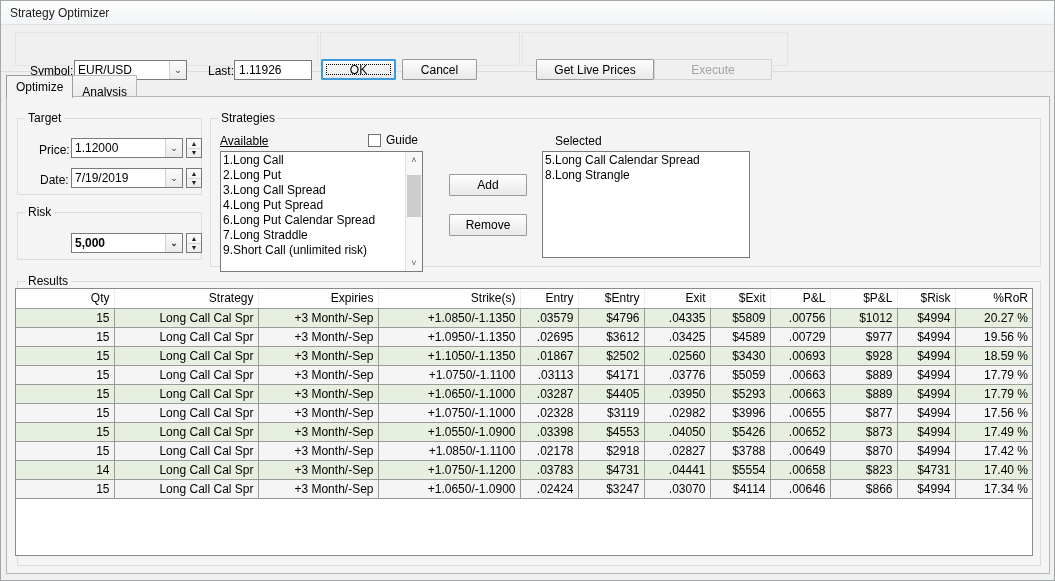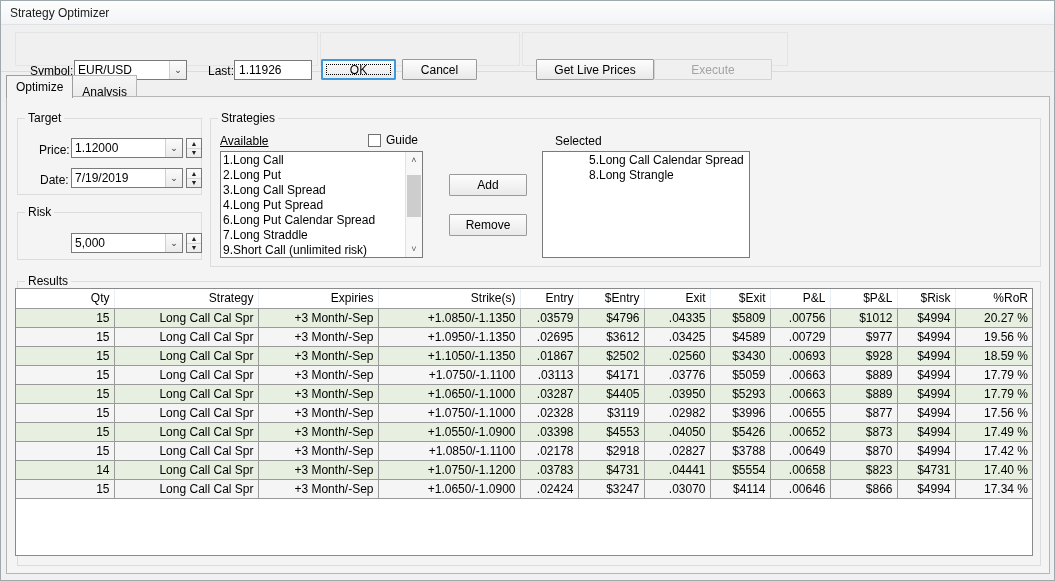--- a/index.html
+++ b/index.html
@@ -266,41 +266,41 @@
         <span class="arrowbtn">⌄</span>
       </div>
       <div class="spinner" style="left:168px; top:49px; height:20px;">
         <div>▲</div>
         <div>▼</div>
       </div>
     </div>
 
     <div class="group" style="left:10px; top:115px; width:185px; height:48px;">
       <span class="gtitle">Risk</span>
-      <div class="combo" style="left:53px; top:20px; width:112px; height:20px;">
+      <div class="combo" style="left:53px; top:20px; width:112px; height:20px;font-weight:bold;">
         <span class="val">5,000</span>
         <span class="arrowbtn">⌄</span>
       </div>
       <div class="spinner" style="left:168px; top:20px; height:20px;">
         <div>▲</div>
         <div>▼</div>
       </div>
     </div>
 
     <div class="group" style="left:203px; top:21px; width:831px; height:149px;">
       <span class="gtitle">Strategies</span>
 
       <span class="lbl" style="left:9px; top:15px;text-decoration:underline;">Available</span>
 
       <div class="chk" style="left:157px; top:14px;">
         <span class="box"></span>
         <span>Guide</span>
       </div>
 
-      <div class="listbox" style="left:9px; top:32px; width:203px; height:107px;">
+      <div class="listbox" style="left:9px; top:32px; width:203px; height:121px;">
         <div class="items">
           <div>1.Long Call</div>
           <div>2.Long Put</div>
           <div>3.Long Call Spread</div>
           <div>4.Long Put Spread</div>
           <div>6.Long Put Calendar Spread</div>
           <div>7.Long Straddle</div>
           <div>9.Short Call (unlimited risk)</div>
         </div>
         <div class="vscroll">
@@ -314,21 +314,21 @@
 
       <div class="btn" style="left:238px; top:55px; width:78px; height:22px;">
         <span>Add</span>
       </div>
       <div class="btn" style="left:238px; top:95px; width:78px; height:22px;">
         <span>Remove</span>
       </div>
 
       <span class="lbl" style="left:344px; top:15px;">Selected</span>
 
-      <div class="listbox" style="left:331px; top:32px; width:208px; height:107px;padding-left:44px;">
+      <div class="listbox" style="left:331px; top:32px; width:208px; height:107px;">
         <div class="items">
           <div>5.Long Call Calendar Spread</div>
           <div>8.Long Strangle</div>
         </div>
       </div>
     </div>
 
     <div class="group" style="left:10px; top:184px; width:1024px; height:285px;">
       <span class="gtitle">Results</span>
     </div>

